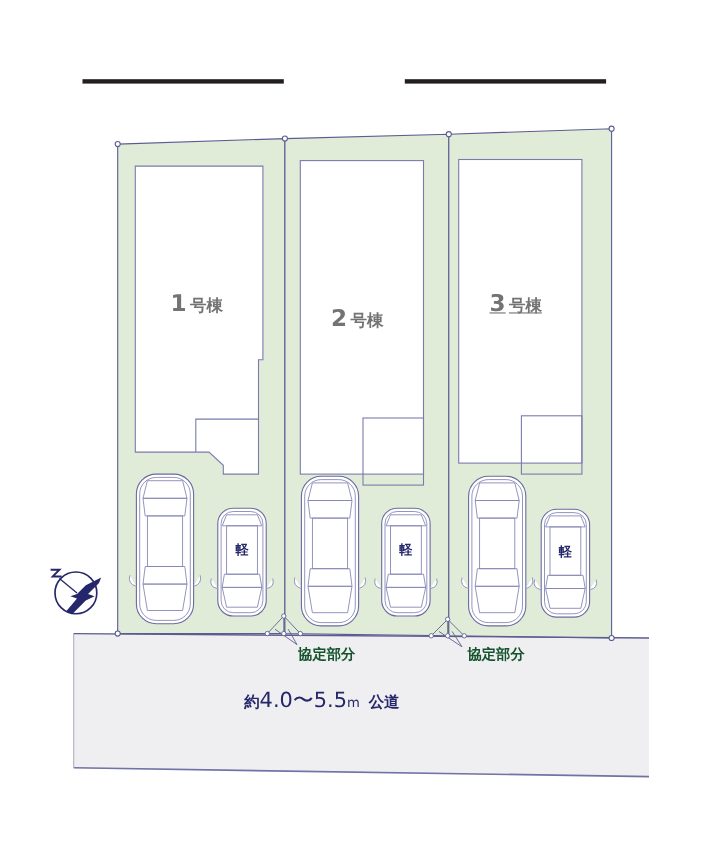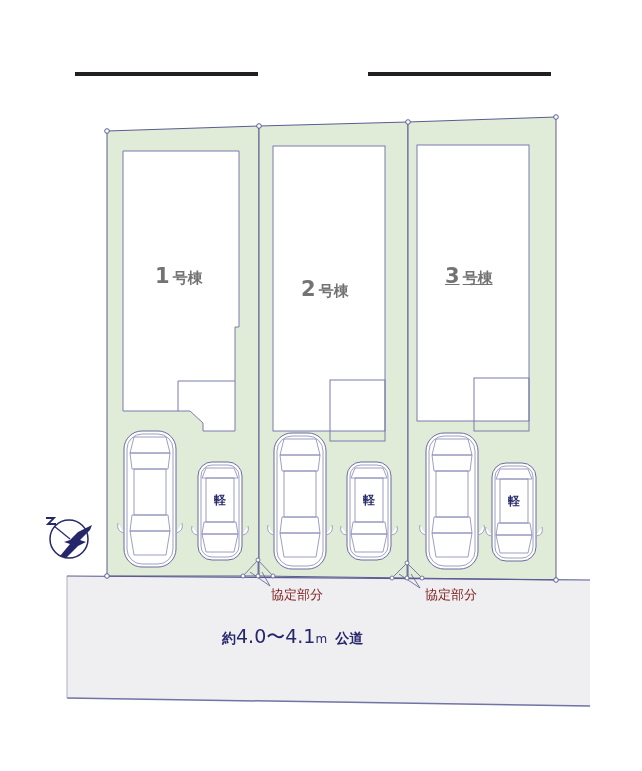--- a/index.html
+++ b/index.html
@@ -7,21 +7,21 @@
   .title-wrap { position: absolute; left: 0; top: 58px; width: 642px; height: 32px; }
   .title-line { position: absolute; top: 14px; height: 4px; background: #231f20; }
   .title-line.left { left: 75px; width: 183px; }
   .title-line.right { left: 368px; width: 183px; }
   .title-text { position: absolute; left: 258px; width: 110px; top: 0; text-align: center; font-size: 19px; font-weight: bold; letter-spacing: 6px; color: #231f20; font-family: "DejaVu Sans", sans-serif; }
   svg#plan { position: absolute; left: 0; top: 0; }
   .lot-label { position: absolute; color: #737373; font-weight: bold; white-space: nowrap; font-family: "DejaVu Sans", sans-serif; }
   .lot-label .num { font-size: 21px; }
   .lot-label .suffix { font-size: 15px; margin-left: 3px; }
   .kei { position: absolute; color: #26276a; font-size: 12px; font-weight: bold; font-family: "DejaVu Sans", sans-serif; }
-  .kyotei { position: absolute; color: #7f1d1d; font-size: 13px; font-weight: normal; font-family: "DejaVu Sans", sans-serif; }
+  .kyotei { position: absolute; color: #14532d; font-size: 13px; font-weight: bold; font-family: "DejaVu Sans", sans-serif; }
   .road-label { position: absolute; left: 222px; top: 624px; color: #26276a; font-weight: bold; white-space: nowrap; font-family: "DejaVu Sans", sans-serif; }
   .road-label .pre { font-size: 14px; }
   .road-label .width { font-size: 19px; font-weight: normal; }
   .road-label .unit { font-size: 12px; font-weight: normal; }
   .road-label .name { font-size: 14px; margin-left: 8px; }
   .compass { position: absolute; left: 40px; top: 508px; width: 58px; height: 58px; }
 </style>
 </head>
 <body>
 
@@ -137,21 +137,21 @@
 </div>
 
 <div class="kei" style="left:214px; top:492px;">軽</div>
 <div class="kei" style="left:363px; top:492px;">軽</div>
 <div class="kei" style="left:508px; top:493px;">軽</div>
 
 <div class="kyotei" style="left:271px; top:586px;">協定部分</div>
 <div class="kyotei" style="left:425px; top:586px;">協定部分</div>
 
 <div class="road-label">
-  <span class="pre">約</span><span class="width">4.0〜4.1</span><span class="unit">m</span><span class="name">公道</span>
+  <span class="pre">約</span><span class="width">4.0〜5.5</span><span class="unit">m</span><span class="name">公道</span>
 </div>
 
 <svg class="compass" viewBox="0 0 58 58">
   <circle cx="29" cy="31" r="19" fill="none" stroke="#26276a" stroke-width="1.5"></circle>
   <path d="M6 10 L14 10 L8 16 L16 16" fill="none" stroke="#26276a" stroke-width="1.8"></path>
   <line x1="14" y1="18" x2="30" y2="31" stroke="#26276a" stroke-width="1.2"></line>
   <path d="M52 17 L38 24 L30 32 L24 34 L30 36 L20 48 L26 50 L38 38 L46 34 L40 32 L50 22 Z" fill="#26276a"></path>
 </svg>
 
 </body></html>

